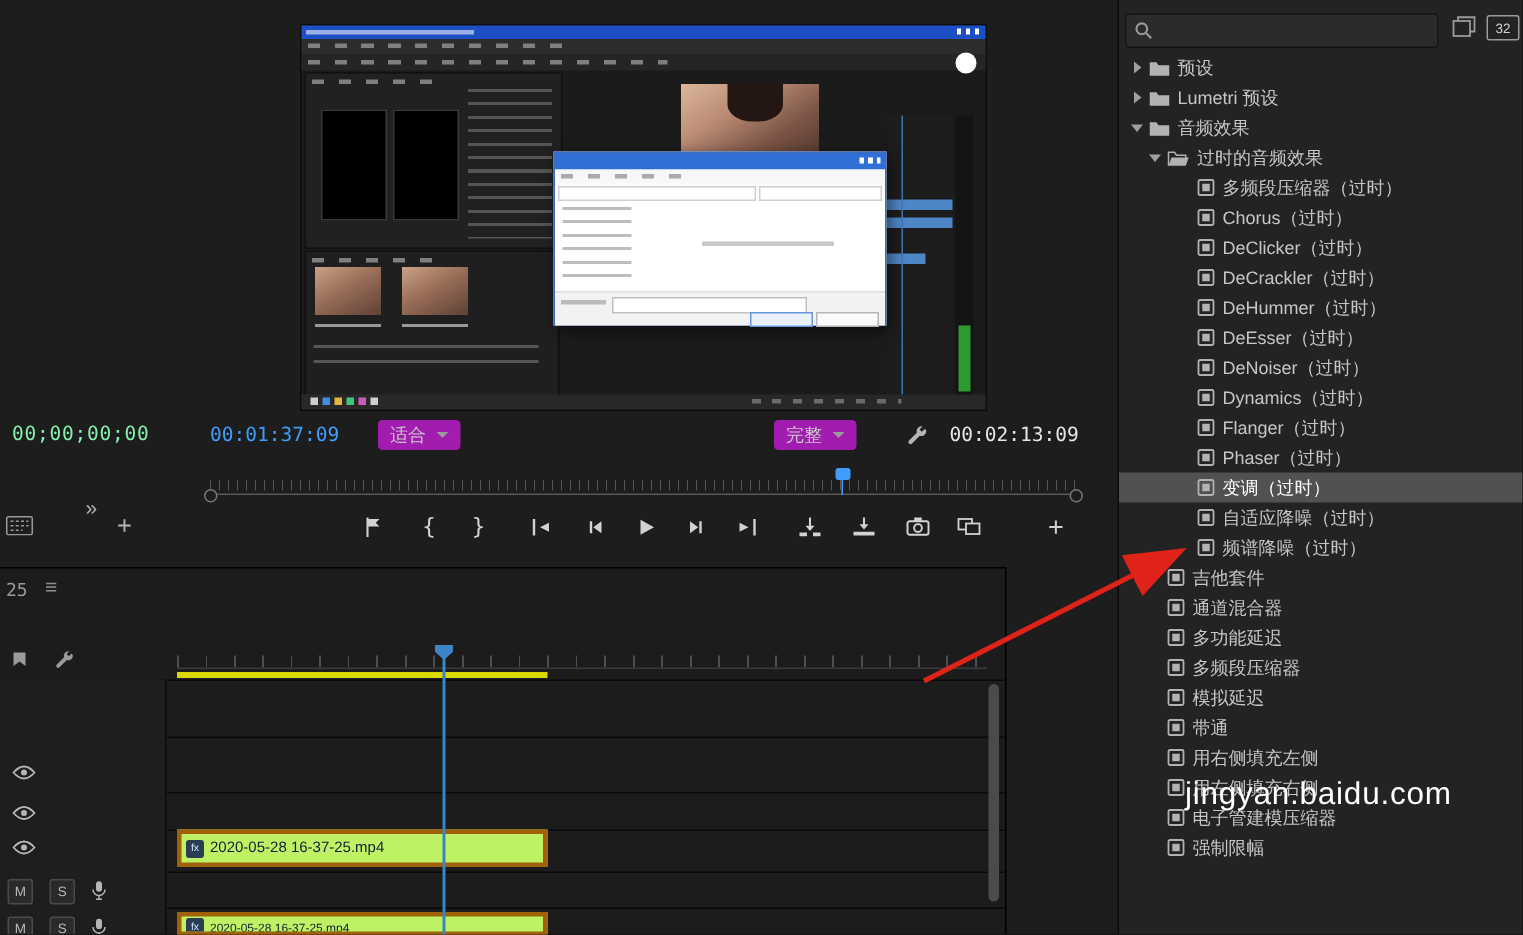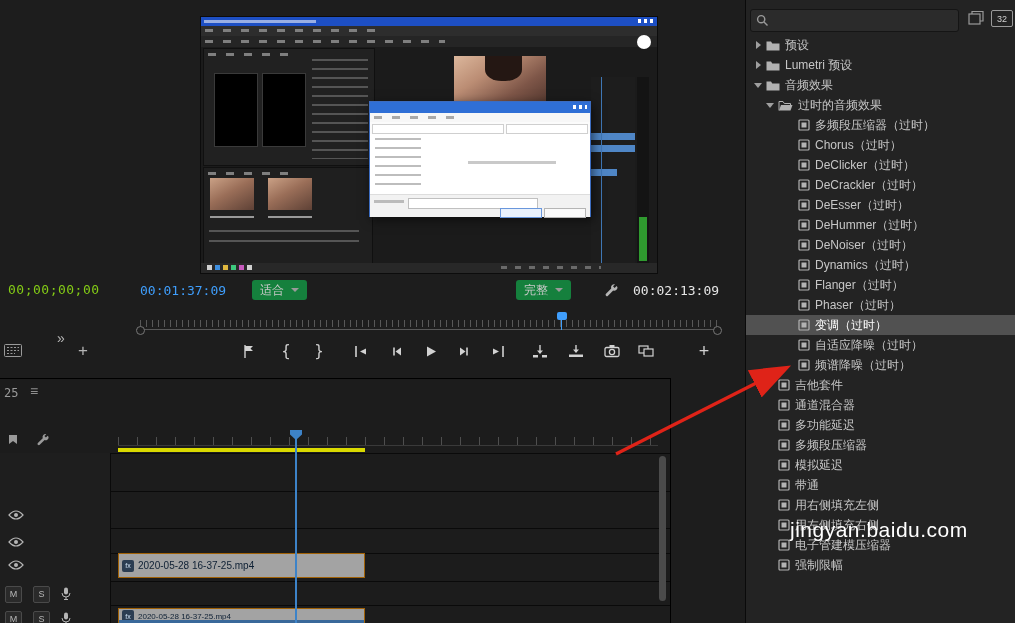--- a/index.html
+++ b/index.html
@@ -2,25 +2,25 @@
 <html><head>
 <meta charset="utf-8">
 <style>
   html,body{margin:0;padding:0;background:#111;}
   .screen{position:relative;width:1015px;height:623px;background:#1d1d1d;overflow:hidden;
           font-family:"Liberation Sans",sans-serif;color:#ccc;}
   .abs{position:absolute;}
   svg{display:block;}
 
   
-  .src-tc{left:8px;top:282px;font:13px "DejaVu Sans Mono",monospace;color:#84cc16;letter-spacing:.5px;}
+  .src-tc{left:8px;top:282px;font:13px "DejaVu Sans Mono",monospace;color:#86efac;letter-spacing:.5px;}
   .cur-tc{left:140px;top:283px;font:13px "DejaVu Sans Mono",monospace;color:#3f9efc;}
   .dur-tc{left:633px;top:283px;font:13px "DejaVu Sans Mono",monospace;color:#e6e6e6;}
   .dd{top:280px;height:20px;display:flex;align-items:center;gap:7px;color:#c9c9c9;font-size:12px;
-      padding:0 8px;background:#15803d;border-radius:3px;justify-content:flex-end;}
+      padding:0 8px;background:#a21caf;border-radius:3px;justify-content:flex-end;}
   .dd-fit{left:252px;}
   .dd-full{left:516px;}
   .caret{width:0;height:0;border-left:4px solid transparent;border-right:4px solid transparent;border-top:4px solid #9a9a9a;}
   .wrench{left:604px;top:283px;}
   .pnl-slate{left:4px;top:344px;}
   .pnl-chev{left:57px;top:330px;font-size:14px;color:#b5b5b5;}
   .pnl-plus{left:78px;top:341px;font-size:17px;color:#b5b5b5;}
 
   
   .scrub{left:136px;top:312px;width:586px;height:24px;}
@@ -92,21 +92,21 @@
   .tl-rule-line{left:118px;top:66px;width:540px;height:1px;background:#3a3a3a;}
   .tl-ticks{left:118px;top:58px;width:540px;height:8px;
             background:repeating-linear-gradient(90deg,#4e4e4e 0 1px,transparent 1px 19px);}
   .workbar{left:118px;top:69px;width:247px;height:4px;background:#d9d900;}
   .sep{left:0;width:670px;height:1px;background:#0a0a0a;}
   .hdrcol{left:0;top:74px;width:110px;height:171px;background:#1e1e1e;border-right:1px solid #0a0a0a;}
   .eye{left:8px;}
   .arow{left:0;width:110px;height:24px;display:flex;align-items:center;gap:11px;padding-left:5px;box-sizing:border-box;}
   .mbtn{width:15px;height:15px;border:1px solid #4a4a4a;background:#2a2a2a;border-radius:2px;color:#b8b8b8;
         font-size:9px;display:flex;align-items:center;justify-content:center;}
-  .clip{background:#a3a3a3;border:1px solid #a16207;box-sizing:border-box;overflow:hidden;}
+  .clip{background:#bef264;border:3px solid #a16207;box-sizing:border-box;overflow:hidden;}
   .clip-v{left:118px;top:174px;width:247px;height:25px;display:flex;align-items:center;gap:4px;padding:0 3px;}
   .clip-a{left:118px;top:229px;width:247px;height:16px;}
   .clip-a .row{display:flex;align-items:center;gap:4px;padding:1px 3px;}
   .wave{position:absolute;left:0;right:0;top:11px;height:8px;background:#39689a;}
   .fxb{flex:none;width:12px;height:12px;background:#2b3d52;color:#cfe2f4;font-size:7px;border-radius:2px;
        display:flex;align-items:center;justify-content:center;}
   .cname{font-size:10px;color:#0e2034;white-space:nowrap;}
   .tl-ph{left:295px;top:60px;width:2px;height:185px;background:#3d83c8;z-index:3;}
   .tl-ph-top{left:290px;top:51px;width:12px;height:10px;background:#3d83c8;z-index:3;
              clip-path:polygon(0 0,100% 0,100% 45%,50% 100%,0 45%);}
@@ -530,32 +530,32 @@
         </div>
         <div class="trow lvl3 t-effect">
           <span class="chev"></span>
 
           <span class="ticon i-effect">
             <svg width="12" height="12">
               <rect x="1" y="1" width="10" height="10" rx="1" fill="none" stroke="#b2b2b2" stroke-width="1.2"></rect>
               <rect x="3.5" y="3.5" width="5" height="5" fill="#b2b2b2"></rect>
             </svg>
           </span>
+          <span class="tlabel">DeHummer（过时）</span>
+        </div>
+        <div class="trow lvl3 t-effect">
+          <span class="chev"></span>
+
+          <span class="ticon i-effect">
+            <svg width="12" height="12">
+              <rect x="1" y="1" width="10" height="10" rx="1" fill="none" stroke="#b2b2b2" stroke-width="1.2"></rect>
+              <rect x="3.5" y="3.5" width="5" height="5" fill="#b2b2b2"></rect>
+            </svg>
+          </span>
           <span class="tlabel">DeEsser（过时）</span>
-        </div>
-        <div class="trow lvl3 t-effect">
-          <span class="chev"></span>
-
-          <span class="ticon i-effect">
-            <svg width="12" height="12">
-              <rect x="1" y="1" width="10" height="10" rx="1" fill="none" stroke="#b2b2b2" stroke-width="1.2"></rect>
-              <rect x="3.5" y="3.5" width="5" height="5" fill="#b2b2b2"></rect>
-            </svg>
-          </span>
-          <span class="tlabel">DeHummer（过时）</span>
         </div>
         <div class="trow lvl3 t-effect">
           <span class="chev"></span>
 
           <span class="ticon i-effect">
             <svg width="12" height="12">
               <rect x="1" y="1" width="10" height="10" rx="1" fill="none" stroke="#b2b2b2" stroke-width="1.2"></rect>
               <rect x="3.5" y="3.5" width="5" height="5" fill="#b2b2b2"></rect>
             </svg>
           </span>

